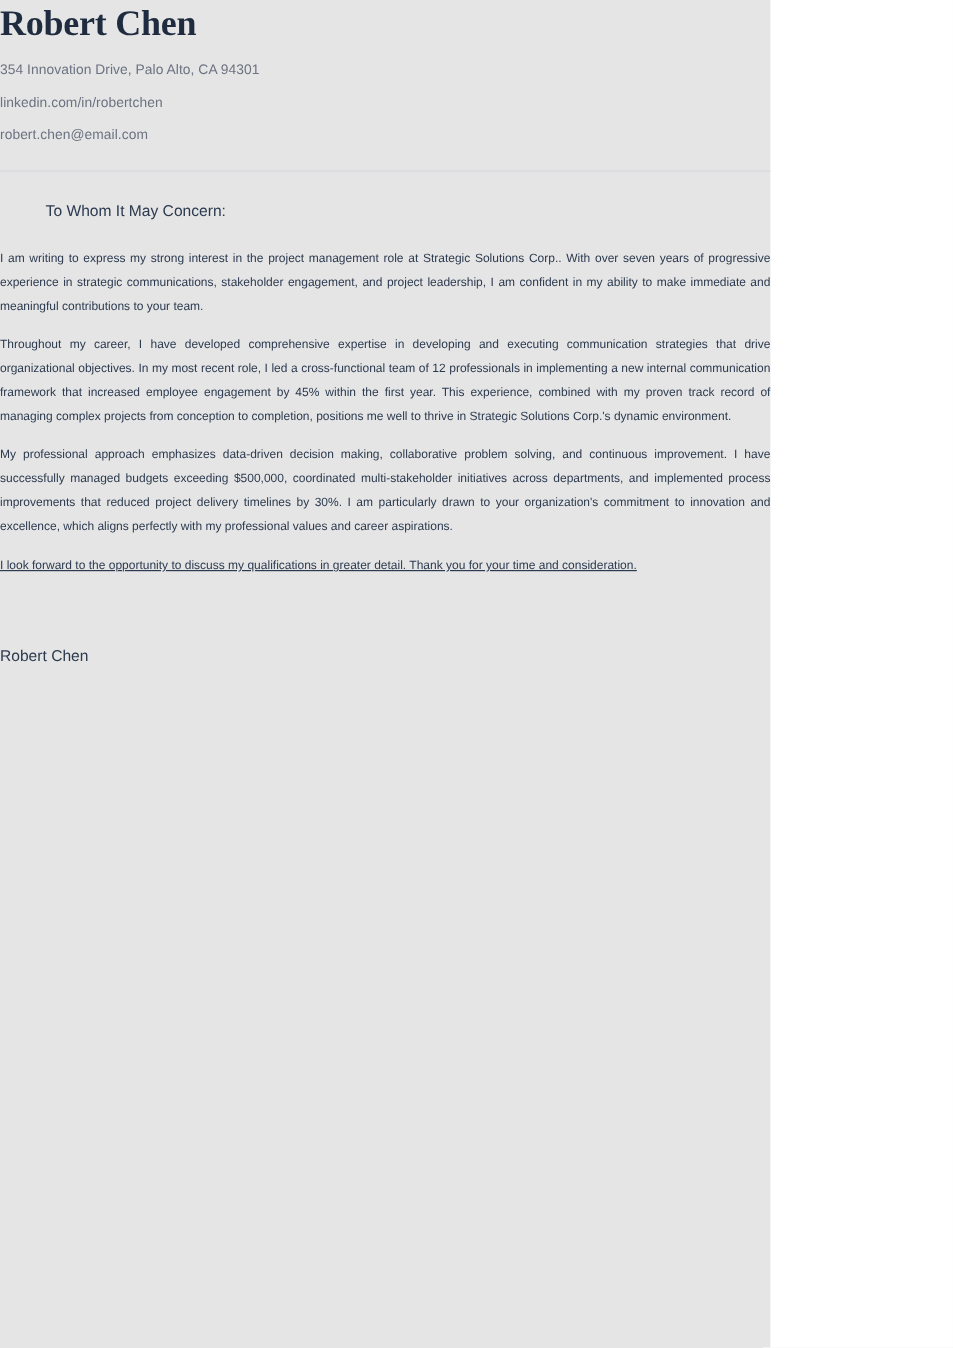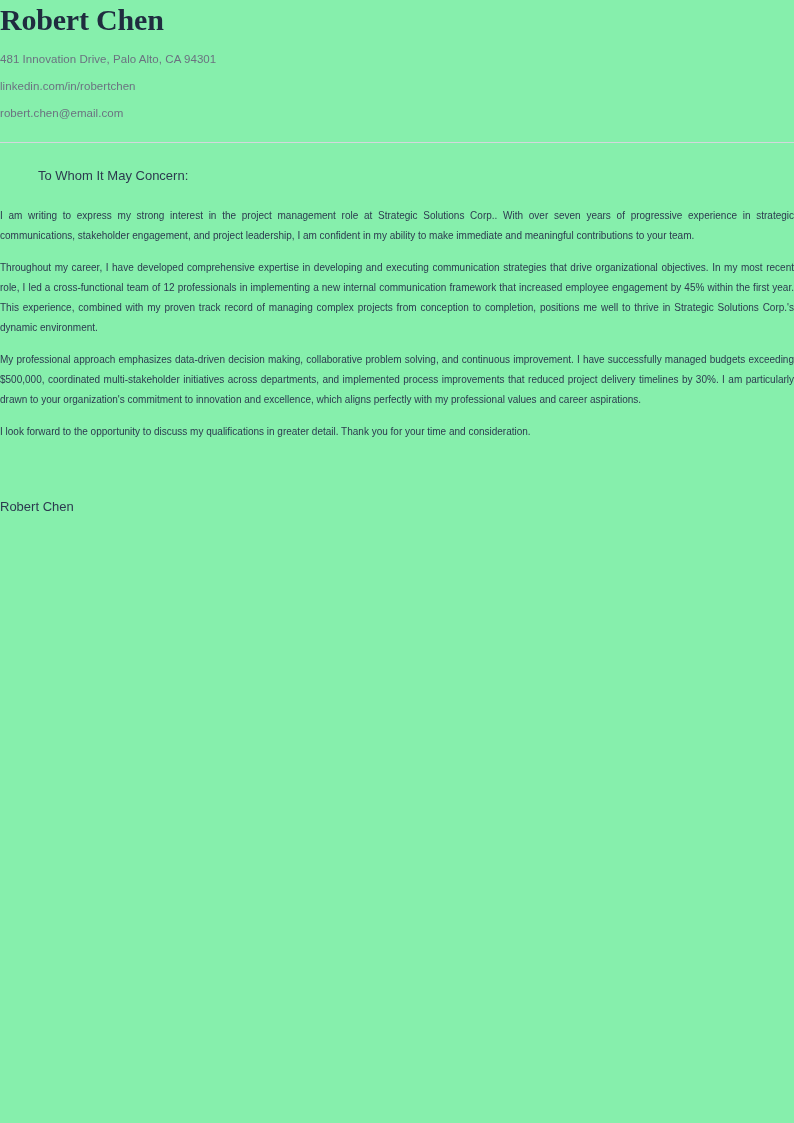--- a/index.html
+++ b/index.html
@@ -10,25 +10,25 @@
   }
   body {
     width: 794px;
     height: 1123px;
     font-family: "Liberation Sans", sans-serif;
     color: #2c3a4f;
     -webkit-font-smoothing: antialiased;
     overflow: hidden;
   }
   .page {
-    width: 794px;
+    width: 642px;
     min-height: 1123px;
     box-sizing: border-box;
     padding: 0;
-    background: #86efac;
+    background: #e5e5e5;
   }
 
   
   .letter-header {
     padding-top: 2px;
   }
   .candidate-name {
     font-family: "Liberation Serif", "DejaVu Serif", serif;
     font-size: 30px;
     line-height: 36px;
@@ -75,20 +75,21 @@
   .body-paragraph {
     font-size: 10px;
     line-height: 20px;
     color: #2c3a4f;
     text-align: justify;
     text-justify: inter-word;
     margin: 0 0 12px 0;
   }
   .body-paragraph:last-of-type {
     margin-bottom: 0;
+    text-decoration: underline;
   }
 
   
   .signature-block {
     padding-top: 55px;
   }
   .closing-line {
     font-size: 13px;
     line-height: 20px;
     color: #2c3a4f;
@@ -103,21 +104,21 @@
 </style>
 </head>
 <body>
 
 <div class="page">
 
   <header class="letter-header">
     <h1 class="candidate-name">Robert Chen</h1>
 
     <ul class="contact-list">
-      <li class="contact-line">481 Innovation Drive, Palo Alto, CA 94301</li>
+      <li class="contact-line">354 Innovation Drive, Palo Alto, CA 94301</li>
       <li class="contact-line">linkedin.com/in/robertchen</li>
       <li class="contact-line">robert.chen@email.com</li>
     </ul>
 
     <hr class="header-divider">
   </header>
 
   <main class="letter-body">
     <p class="salutation">To Whom It May Concern:</p>
 

